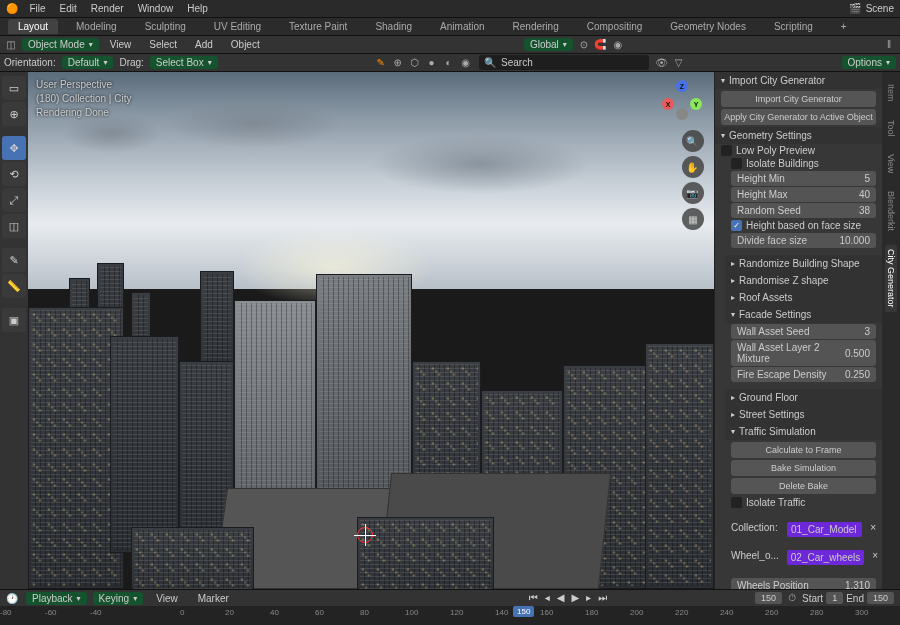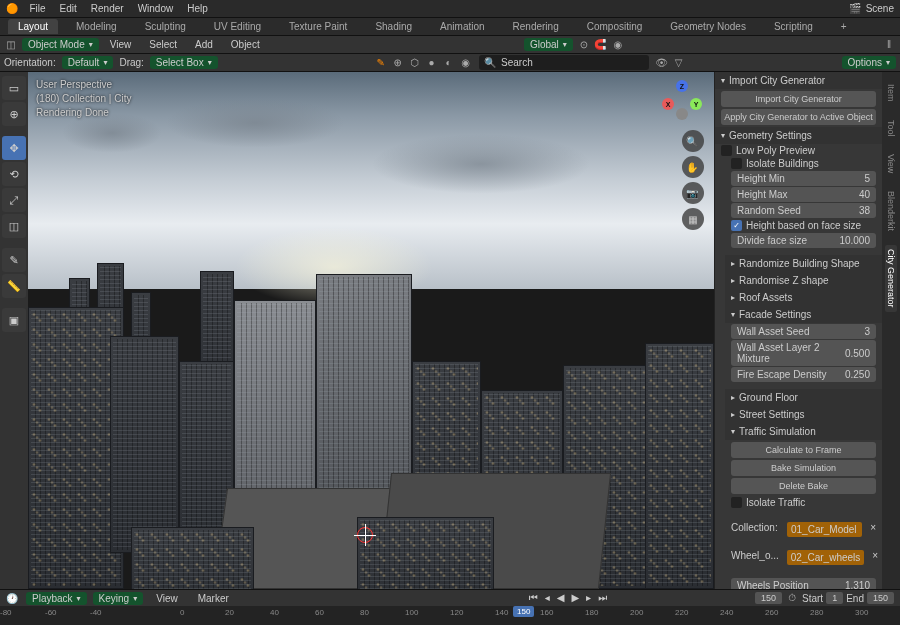--- a/index.html
+++ b/index.html
@@ -38,21 +38,21 @@
 .panel-btn { background: #555; margin: 2px 6px; padding: 3px; border-radius: 3px; text-align: center; cursor: pointer; font-size: 9px; }
 .prop-row { display: flex; align-items: center; padding: 1px 6px; gap: 4px; font-size: 9px; }
 .prop-row .lbl { flex: 1; }
 .prop-row.slider { background: #545454; margin: 1px 6px; border-radius: 3px; padding: 2px 6px; justify-content: space-between; }
 .checkbox { width: 11px; height: 11px; background: #222; border-radius: 2px; display: inline-flex; align-items: center; justify-content: center; }
 .checkbox.checked { background: #4772b3; }
 .checkbox.checked::after { content: '✓'; font-size: 8px; color: #fff; }
 .sub-panel { padding-left: 10px; }
 .input-field { display: flex; margin: 13px 6px; gap: 8px; font-size: 9px; }
 .input-field .ilbl { width: 48px; }
-.input-field .ival { flex: 1; background: #a16207; padding: 2px 4px; border-radius: 2px; }
+.input-field .ival { flex: 1; background: #6d28d9; padding: 2px 4px; border-radius: 2px; }
 .side-tabs { width: 18px; background: #2a2a2a; display: flex; flex-direction: column; align-items: center; padding-top: 8px; gap: 10px; }
 .side-tab { writing-mode: vertical-rl; font-size: 9px; color: #888; cursor: pointer; padding: 4px 1px; }
 .side-tab.active { color: #fff; background: #373737; border-radius: 2px; }
 .timeline { height: 36px; background: #2a2a2a; border-top: 1px solid #111; }
 .tl-header { height: 16px; display: flex; align-items: center; padding: 0 6px; gap: 6px; background: #333; }
 .tl-play { display: flex; gap: 1px; margin: 0 auto; }
 .tl-play span { padding: 0 3px; cursor: pointer; font-size: 10px; }
 .tl-frames { position: absolute; right: 6px; display: flex; gap: 3px; align-items: center; }
 .tl-frame-box { background: #545454; padding: 1px 6px; border-radius: 2px; font-size: 9px; }
 .tl-ruler { height: 20px; position: relative; background: #232323; display: flex; align-items: flex-start; padding-top: 2px; overflow: hidden; }

